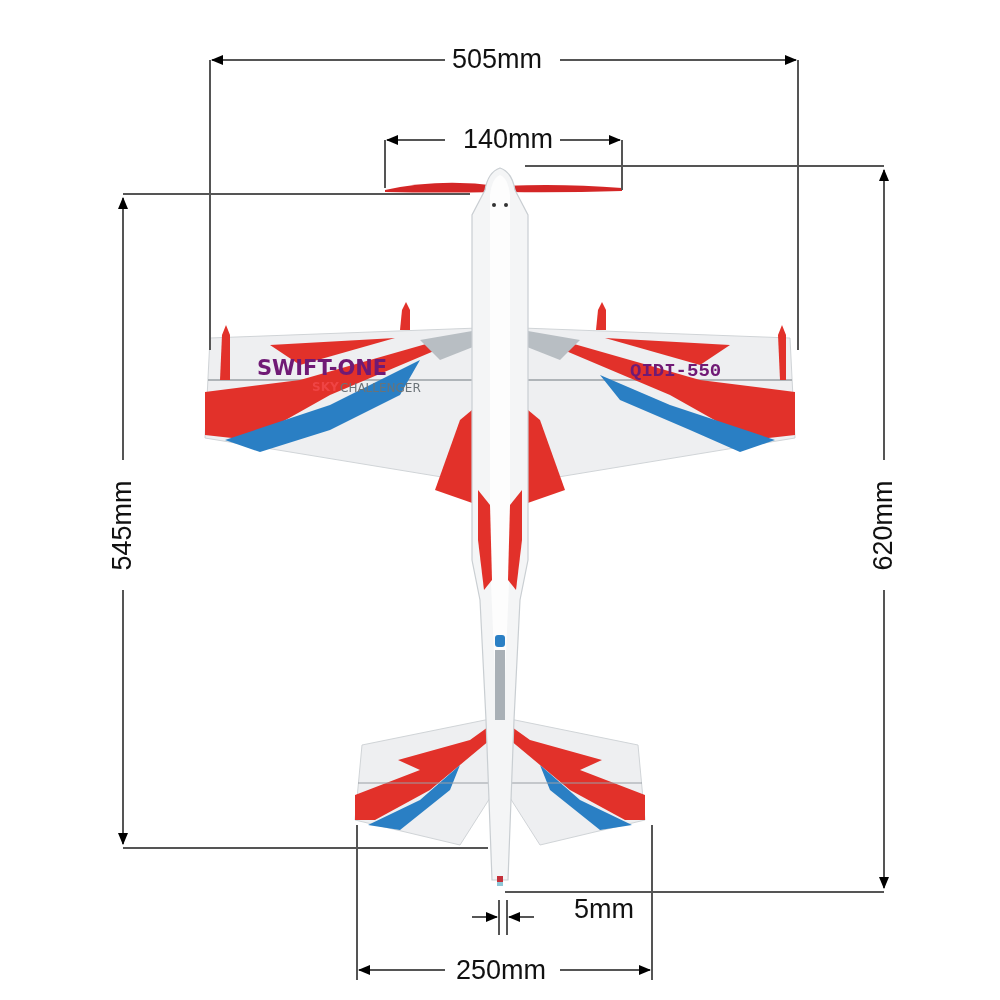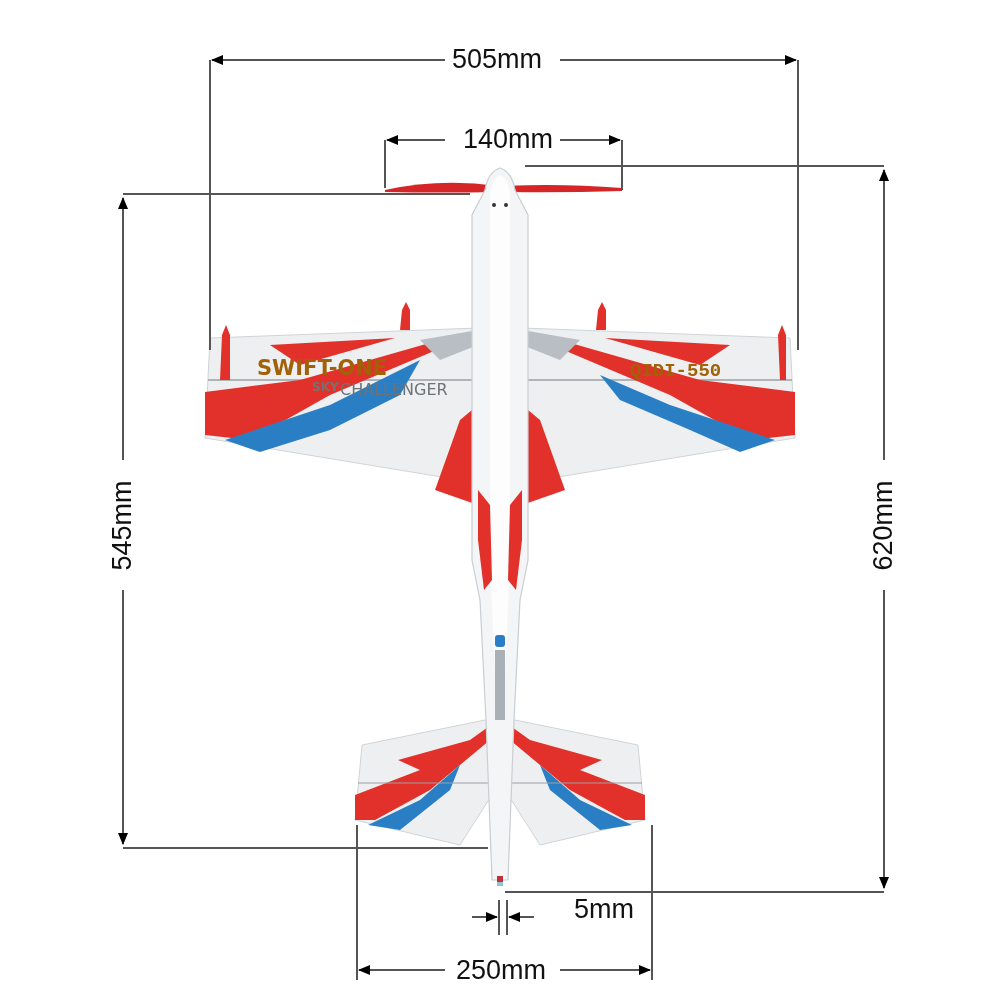--- a/index.html
+++ b/index.html
@@ -1,20 +1,20 @@
 <!DOCTYPE html>
 <html><head>
 <meta charset="utf-8">
 <style>
   html, body { margin:0; padding:0; background:#ffffff; }
   body { width:1000px; height:1000px; position:relative; overflow:hidden; font-family:"Liberation Sans", sans-serif; }
   svg { position:absolute; left:0; top:0; }
   .dim-label { position:absolute; font-family:"Liberation Sans", sans-serif; font-size:27px; color:#111; background:#fff; line-height:1; white-space:nowrap; }
   .vlabel { transform-origin:center center; transform:rotate(-90deg); }
-  .wing-text { position:absolute; font-family:"DejaVu Sans", sans-serif; font-weight:bold; color:#a16207; white-space:nowrap; line-height:1; }
+  .wing-text { position:absolute; font-family:"DejaVu Sans", sans-serif; font-weight:bold; color:#701a75; white-space:nowrap; line-height:1; }
 </style>
 </head>
 <body>
 
 <svg width="1000" height="1000" viewBox="0 0 1000 1000">
   <defs>
     <marker id="arr" markerWidth="12" markerHeight="10" refX="11" refY="5" orient="auto" markerUnits="userSpaceOnUse">
       <path d="M0,0 L12,5 L0,10 Z" fill="#000"></path>
     </marker>
   </defs>
@@ -115,15 +115,15 @@
 </svg>
 
 <div class="dim-label" style="left:452px; top:46px;">505mm</div>
 <div class="dim-label" style="left:451px; top:126px;margin-left:12px;">140mm</div>
 <div class="dim-label vlabel" style="left:72px; top:512px; width:100px; text-align:center;">545mm</div>
 <div class="dim-label vlabel" style="left:833px; top:512px; width:100px; text-align:center;">620mm</div>
 <div class="dim-label" style="left:540px; top:896px;margin-left:34px;">5mm</div>
 <div class="dim-label" style="left:456px; top:957px;">250mm</div>
 
 <div class="wing-text" style="left:257px; top:358px; font-size:21px;">SWIFT-ONE</div>
-<div class="wing-text" style="left:312px; top:381px; font-size:12px; color:#737373;">SKY</div>
-<div class="wing-text" style="left:340px; top:382px; font-size:16px; font-weight:normal; color:#6b7378;">CHALLENGER</div>
+<div class="wing-text" style="left:312px; top:381px; font-size:12px; color:#ef4444;">SKY</div>
+<div class="wing-text" style="left:340px; top:382px; font-size:12px; font-weight:normal; color:#6b7378;">CHALLENGER</div>
 <div class="wing-text" style="left:630px; top:362px; font-size:19px;font-family:Liberation Mono, monospace;">QIDI-550</div>
 
 </body></html>

